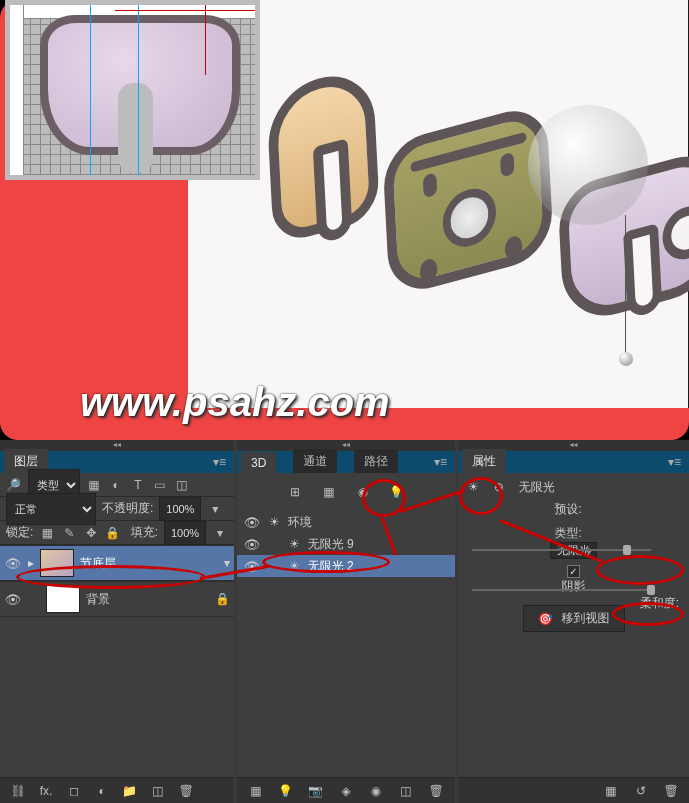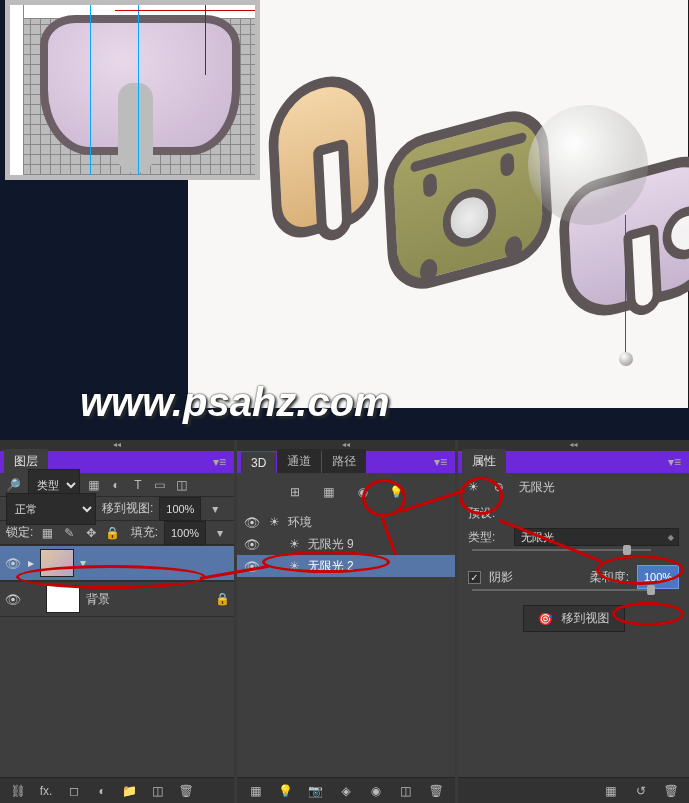--- a/index.html
+++ b/index.html
@@ -8,21 +8,22 @@
     background: #000;
     font-family: "Microsoft YaHei", sans-serif;
     font-size: 12px;
     color: #ccc;
     position: relative;
     overflow: hidden;
   }
   
   .canvas-area {
     position: absolute; top: 0; left: 0; width: 689px; height: 440px;
-    background: #0f172a;
+    background: #ef4444;
+    border-radius: 18px;
   }
   .inset-view {
     position: absolute; top: 0; left: 5px; width: 255px; height: 180px;
     background: #bcbcbc;
     border: 5px solid #bcbcbc;
     overflow: hidden;
   }
   .inset-grid {
     position: absolute; inset: 0;
     background-image:
@@ -97,21 +98,21 @@
   .panel {
     background:#3e3e3e; display:flex; flex-direction:column; position:relative;
   }
   .p-layers { width: 234px; }
   .p-3d    { width: 218px; }
   .p-props { flex:1; }
   .panel-collapse {
     height:11px; background:#323232; text-align:center; font-size:8px; color:#999;
   }
   .tabs {
-    display:flex; height:22px; align-items:flex-end; background:#6d28d9; padding-left:4px;
+    display:flex; height:22px; align-items:flex-end; background:#0c4a6e; padding-left:4px;gap:16px;
   }
   .tab {
     padding:4px 10px 3px; font-size:12px; color:#bbb; cursor:pointer;
     background:#2a2a2a; margin-right:1px; border-radius:2px 2px 0 0;
   }
   .tab.active { background:#3e3e3e; color:#e4e4e4;}
   .tab-menu { margin-left:auto; padding:4px 8px; color:#aaa; font-size:12px;}
   .toolbar-row { display:flex; align-items:center; height:24px; padding:0 6px; gap:6px; border-bottom:1px solid #2a2a2a;}
   .mini-sel { background:#2c2c2c; border:1px solid #222; color:#ddd; height:32px; font-size:11px; padding:0 4px; }
   .icon { width:16px; height:16px; display:inline-flex; align-items:center; justify-content:center;
@@ -130,21 +131,21 @@
     display:flex; align-items:center; gap:12px; padding:0 10px; color:#999; font-size:13px;
   }
   
   .mode-row { display:flex; justify-content:center; gap:18px; height:26px; align-items:center; margin:6px 0;}
   .d3-list { flex:1; }
   .d3-row { display:flex; align-items:center; height:22px; padding:0 6px; gap:8px; }
   .d3-row.sel { background:#5576a6; color:#fff;}
   .sun-icon { color:#ccc; font-size:12px;}
   
   .prop-head { display:flex; align-items:center; gap:12px; height:28px; padding:0 10px;}
-  .form-row { display:flex; align-items:center; height:24px; padding:0 10px; gap:8px;}
+  .form-row { display:flex; align-items:center; height:24px; padding:0 10px; flex-direction:column;}
   .form-row label { width:38px; color:#ccc; font-size:12px;}
   .select { flex:1; height:18px; background:#2c2c2c; border:1px solid #222; color:#ddd;
             font-size:11px; padding:0 6px; display:flex; align-items:center; position:relative;}
   .select::after { content:"◆"; position:absolute; right:4px; font-size:8px; color:#888;}
   .color-swatch { width:40px; height:16px; background:#fff; border:1px solid #222;}
   .value-box { width:42px; height:24px; background:#2c2c2c; border:1px solid #222;
                color:#ddd; font-size:11px; display:flex; align-items:center; justify-content:center;}
   .value-box.hl { background:#4a78c4; color:#fff; border-color:#6a9ae4;}
   .slider { height:10px; padding:0 14px; }
   .slider-track { width:62%; height:2px; background:#666; position:relative;}
@@ -209,39 +210,40 @@
       <span class="icon">▦</span>
       <span class="icon">◐</span>
       <span class="icon">T</span>
       <span class="icon">▭</span>
       <span class="icon">◫</span>
     </div>
     <div class="toolbar-row">
       <select class="mini-sel" style="width:90px">
         <option>正常</option>
       </select>
-      <span>移到视图:</span>
+      <span>不透明度:</span>
       <div class="value-box">100%</div>
       <span class="icon">▾</span>
     </div>
     <div class="toolbar-row">
       <span>锁定:</span>
       <span class="icon">▦</span>
       <span class="icon">✎</span>
       <span class="icon">✥</span>
       <span class="icon">🔒</span>
       <span style="margin-left:auto">填充:</span>
       <div class="value-box">100%</div>
       <span class="icon">▾</span>
     </div>
     <div class="layer-list">
       <div class="layer-row sel">
         <span class="eye">👁</span>
         <span style="color:#ddd">▸</span>
         <div class="thumb" style="background:linear-gradient(135deg,#e0c7a2,#b8a4c4);"></div>
+        <span class="layer-label">节底层</span>
         <span style="color:#ccc">▾</span>
       </div>
       <div class="layer-row" style="background:#3e3e3e;">
         <span class="eye">👁</span>
         <span style="width:12px"></span>
         <div class="thumb bg"></div>
         <span class="layer-label">背景</span>
         <span class="lock">🔒</span>
       </div>
     </div>

